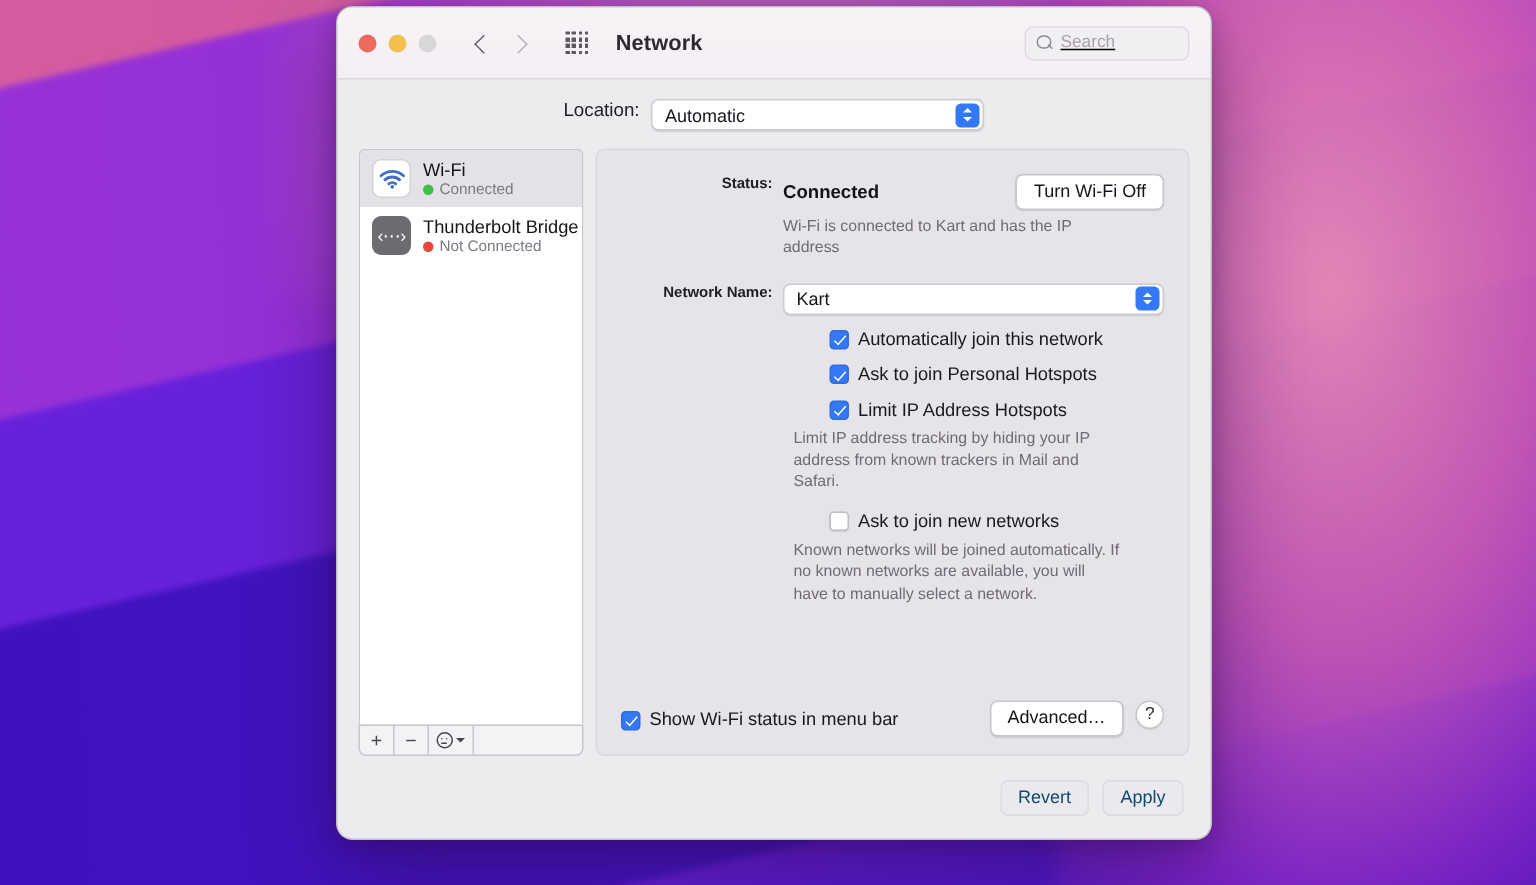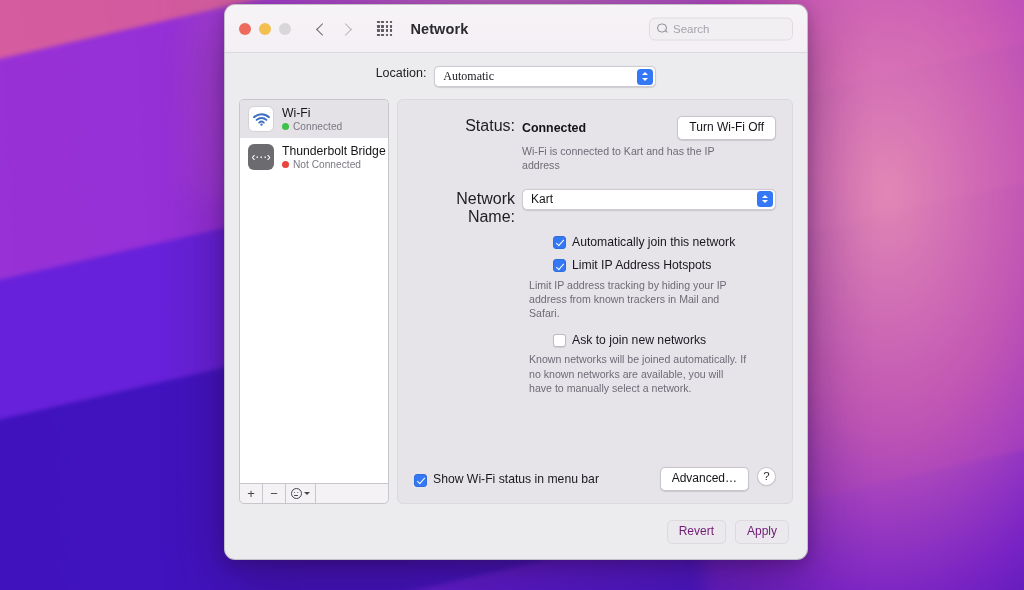--- a/index.html
+++ b/index.html
@@ -139,29 +139,30 @@
     font-weight: 600;
     color: #2c2a2f;
     letter-spacing: 0.1px;
   }
 
   .search-box {
     position: absolute;
     right: 14px;
     top: 50%;
     transform: translateY(-50%);
-    width: 144px;
+    width: 110px;
     height: 23px;
     background: #f2eff3;
     border: 1px solid #dfdae2;
     border-radius: 6px;
     display: flex;
     align-items: center;
     padding: 0 7px;
     gap: 5px;
+    text-decoration: underline;
   }
   .mag {
     width: 11px; height: 11px;
     position: relative; flex: 0 0 auto;
   }
   .mag::before {
     content: "";
     position: absolute; left: 0; top: 0;
     width: 7.5px; height: 7.5px;
     border: 1.3px solid #8d8a92;
@@ -343,23 +344,24 @@
   .row {
     display: flex;
     align-items: flex-start;
     margin-bottom: 0;
   }
   .lbl-col {
     width: 108px;
     flex: 0 0 108px;
     text-align: right;
     padding-right: 7px;
-    font-size: 16px;
+    font-size: 10px;
     color: #1f1d22;
     padding-top: 1px;
+    font-weight: bold;
   }
   .val-col { flex: 1; min-width: 0; }
 
   .status-line {
     display: flex;
     align-items: center;
     justify-content: space-between;
     gap: 10px;
   }
   .status-val { font-size: 12.4px; font-weight: 700; color: #141217; }
@@ -369,21 +371,21 @@
     border: 0.5px solid #c9c5cd;
     border-radius: 5px;
     box-shadow: 0 0.5px 1px rgba(0,0,0,0.12);
     font-size: 12px;
     color: #16141a;
     padding: 3px 11px;
     line-height: 1.3;
     white-space: nowrap;
     font-family: "Liberation Sans", sans-serif;
   }
-  .btn.disabled { color: #701a75; background: #ebe9ee; box-shadow: none; border-color: #dcd9df; }
+  .btn.disabled { color: #0c4a6e; background: #ebe9ee; box-shadow: none; border-color: #dcd9df; }
 
   .hint {
     font-size: 10.6px;
     color: #6f6b76;
     line-height: 1.32;
     margin-top: 5px;
     max-width: 205px;
   }
 
   .cb-row {
@@ -520,21 +522,21 @@
       <div class="search-box">
         <span class="mag"></span>
         <span class="search-ph">Search</span>
       </div>
     </div>
 
     <div class="win-body">
 
       <div class="location-row">
         <span class="location-label">Location:</span>
-        <div class="popup" style="width:222px;font-family:Liberation Serif, serif;">
+        <div class="popup" style="width:222px;">
           <span>Automatic</span>
           <span class="stepper">
             <i class="up"></i>
               <i class="down"></i>
           </span>
         </div>
       </div>
 
       <div class="content">
 
@@ -609,20 +611,24 @@
                 </span>
               </div>
             </div>
           </div>
 
           <div class="cb-row indent">
             <span class="cbox on"></span>
             <span class="cb-label">Automatically join this network</span>
           </div>
 
+          <div class="cb-row indent">
+            <span class="cbox on"></span>
+            <span class="cb-label">Ask to join Personal Hotspots</span>
+          </div>
 
           <div class="cb-row indent">
             <span class="cbox on"></span>
             <span class="cb-label">Limit IP Address Hotspots</span>
           </div>
           <div class="sub-hint">Limit IP address tracking by hiding your IP address from known trackers in Mail and Safari.</div>
 
           <div class="cb-row indent" style="margin-top:12px;">
             <span class="cbox off"></span>
             <span class="cb-label">Ask to join new networks</span>

